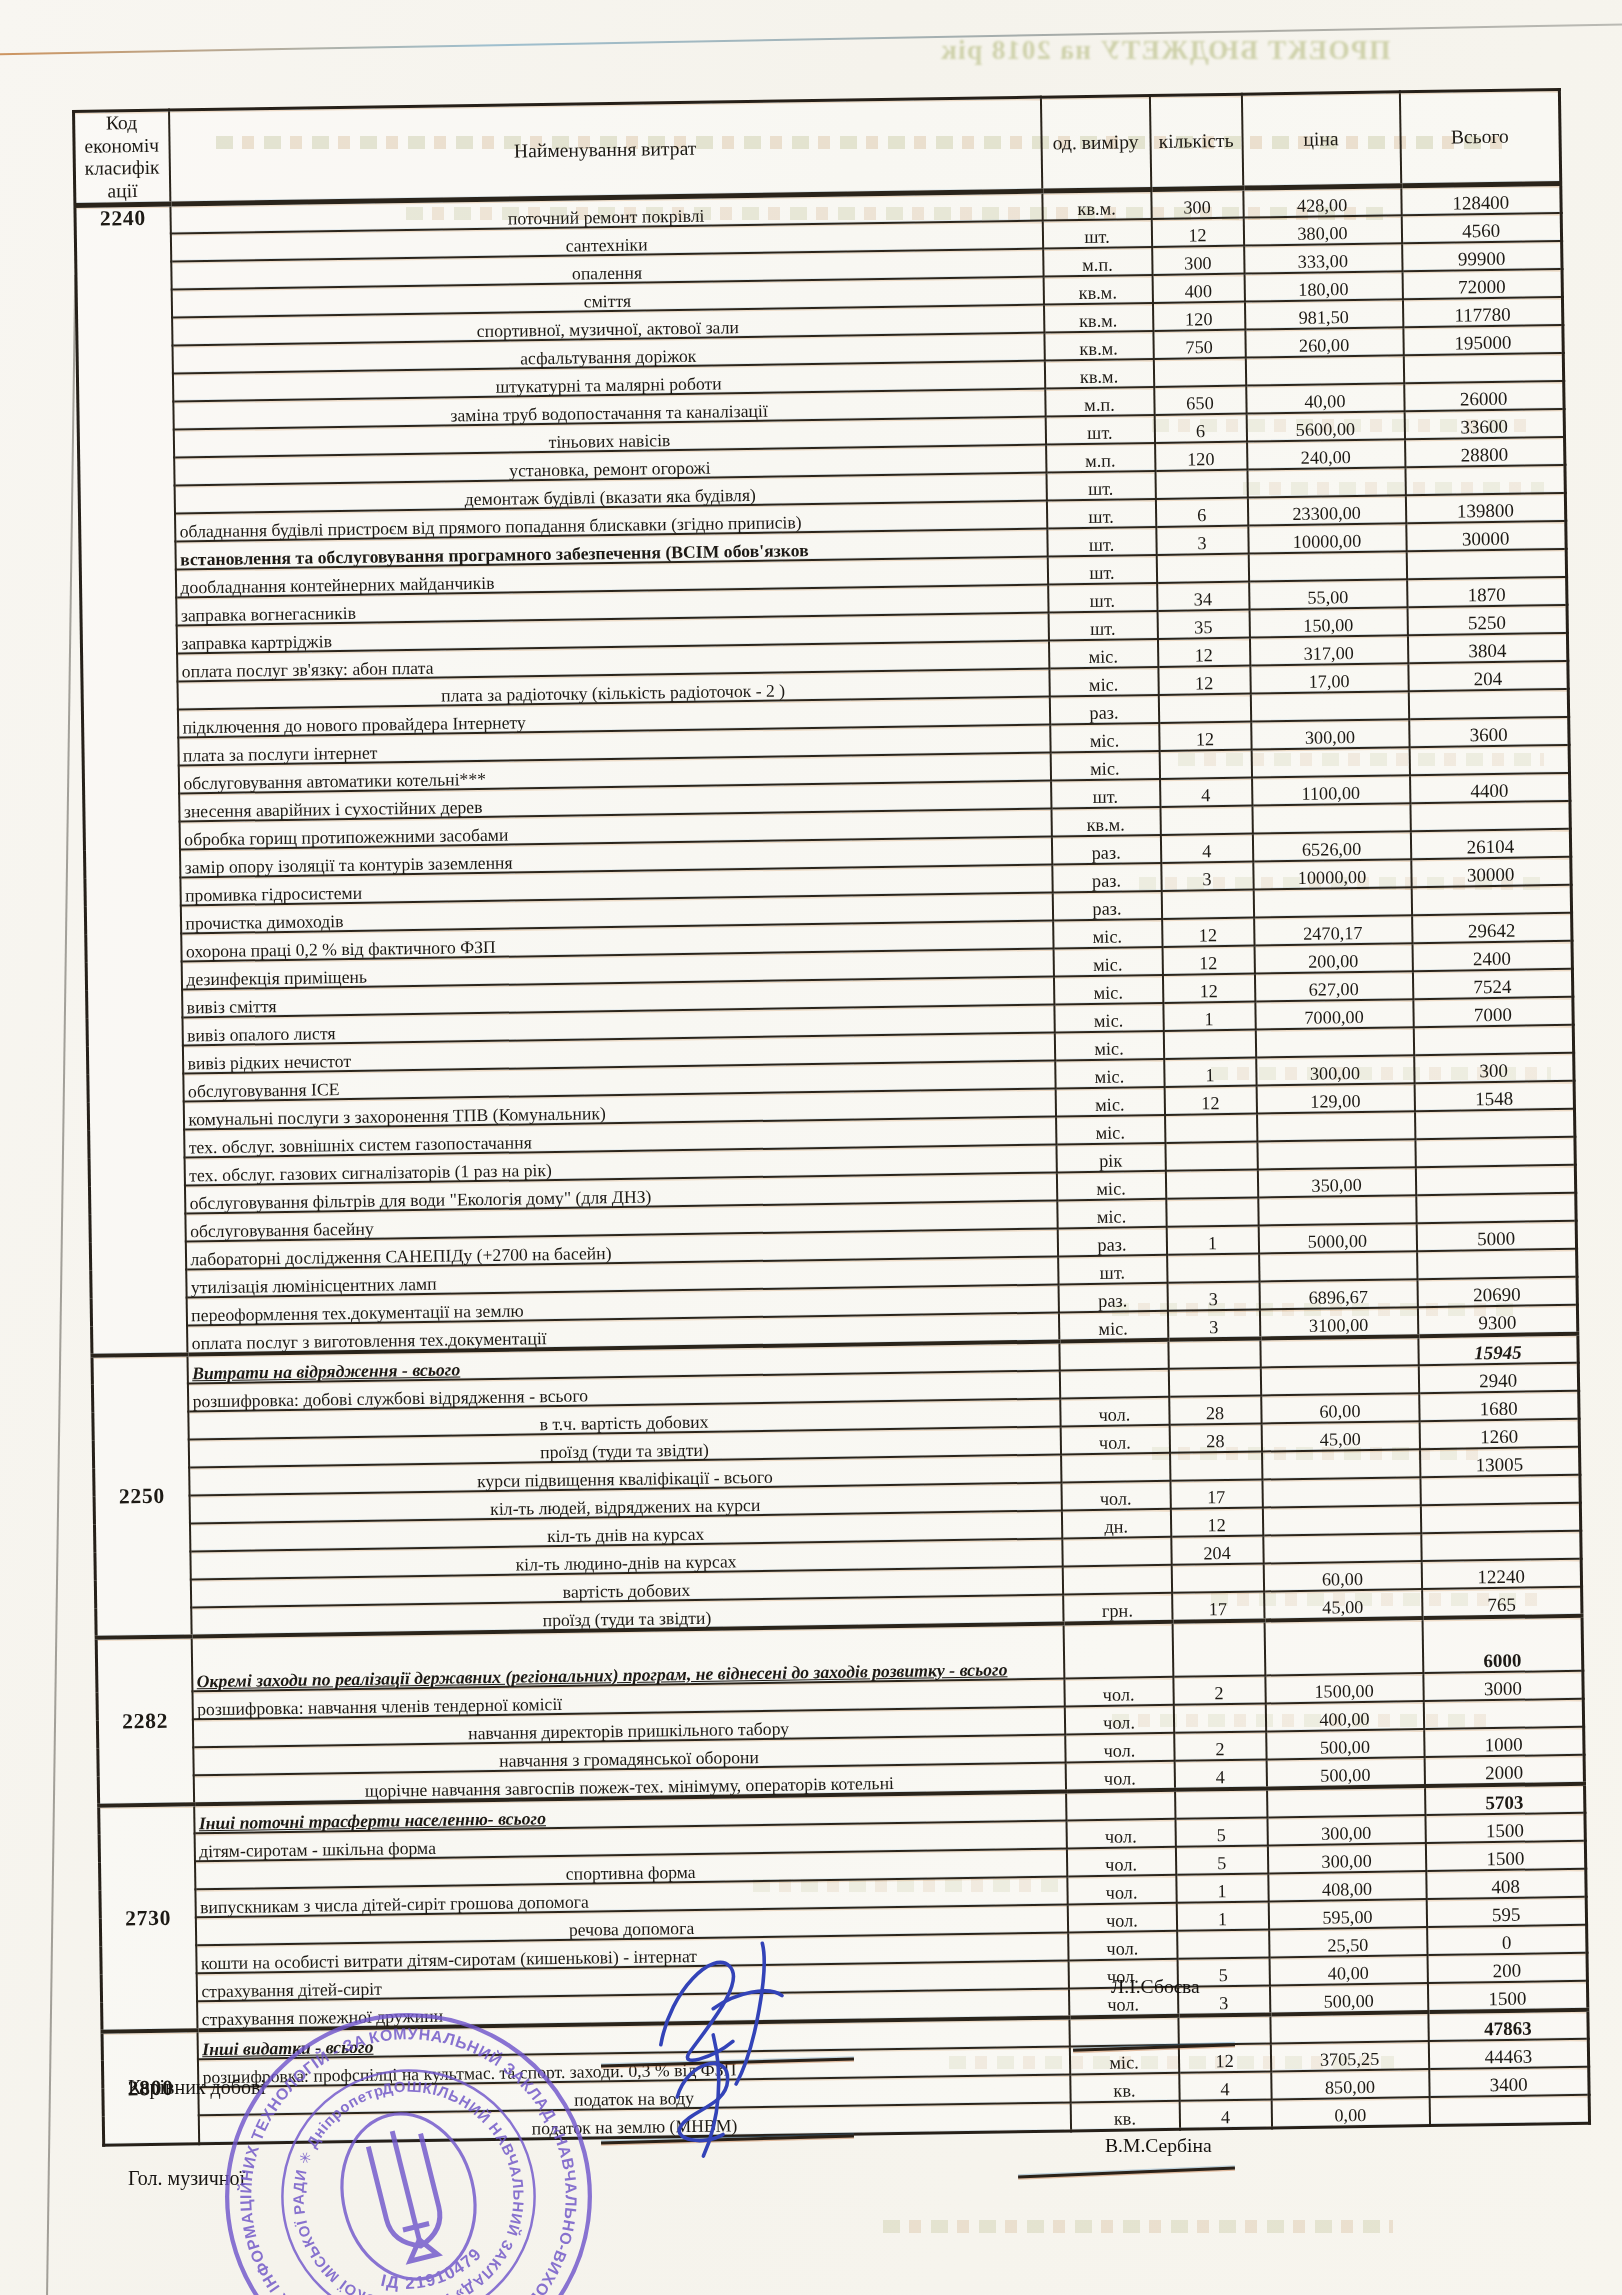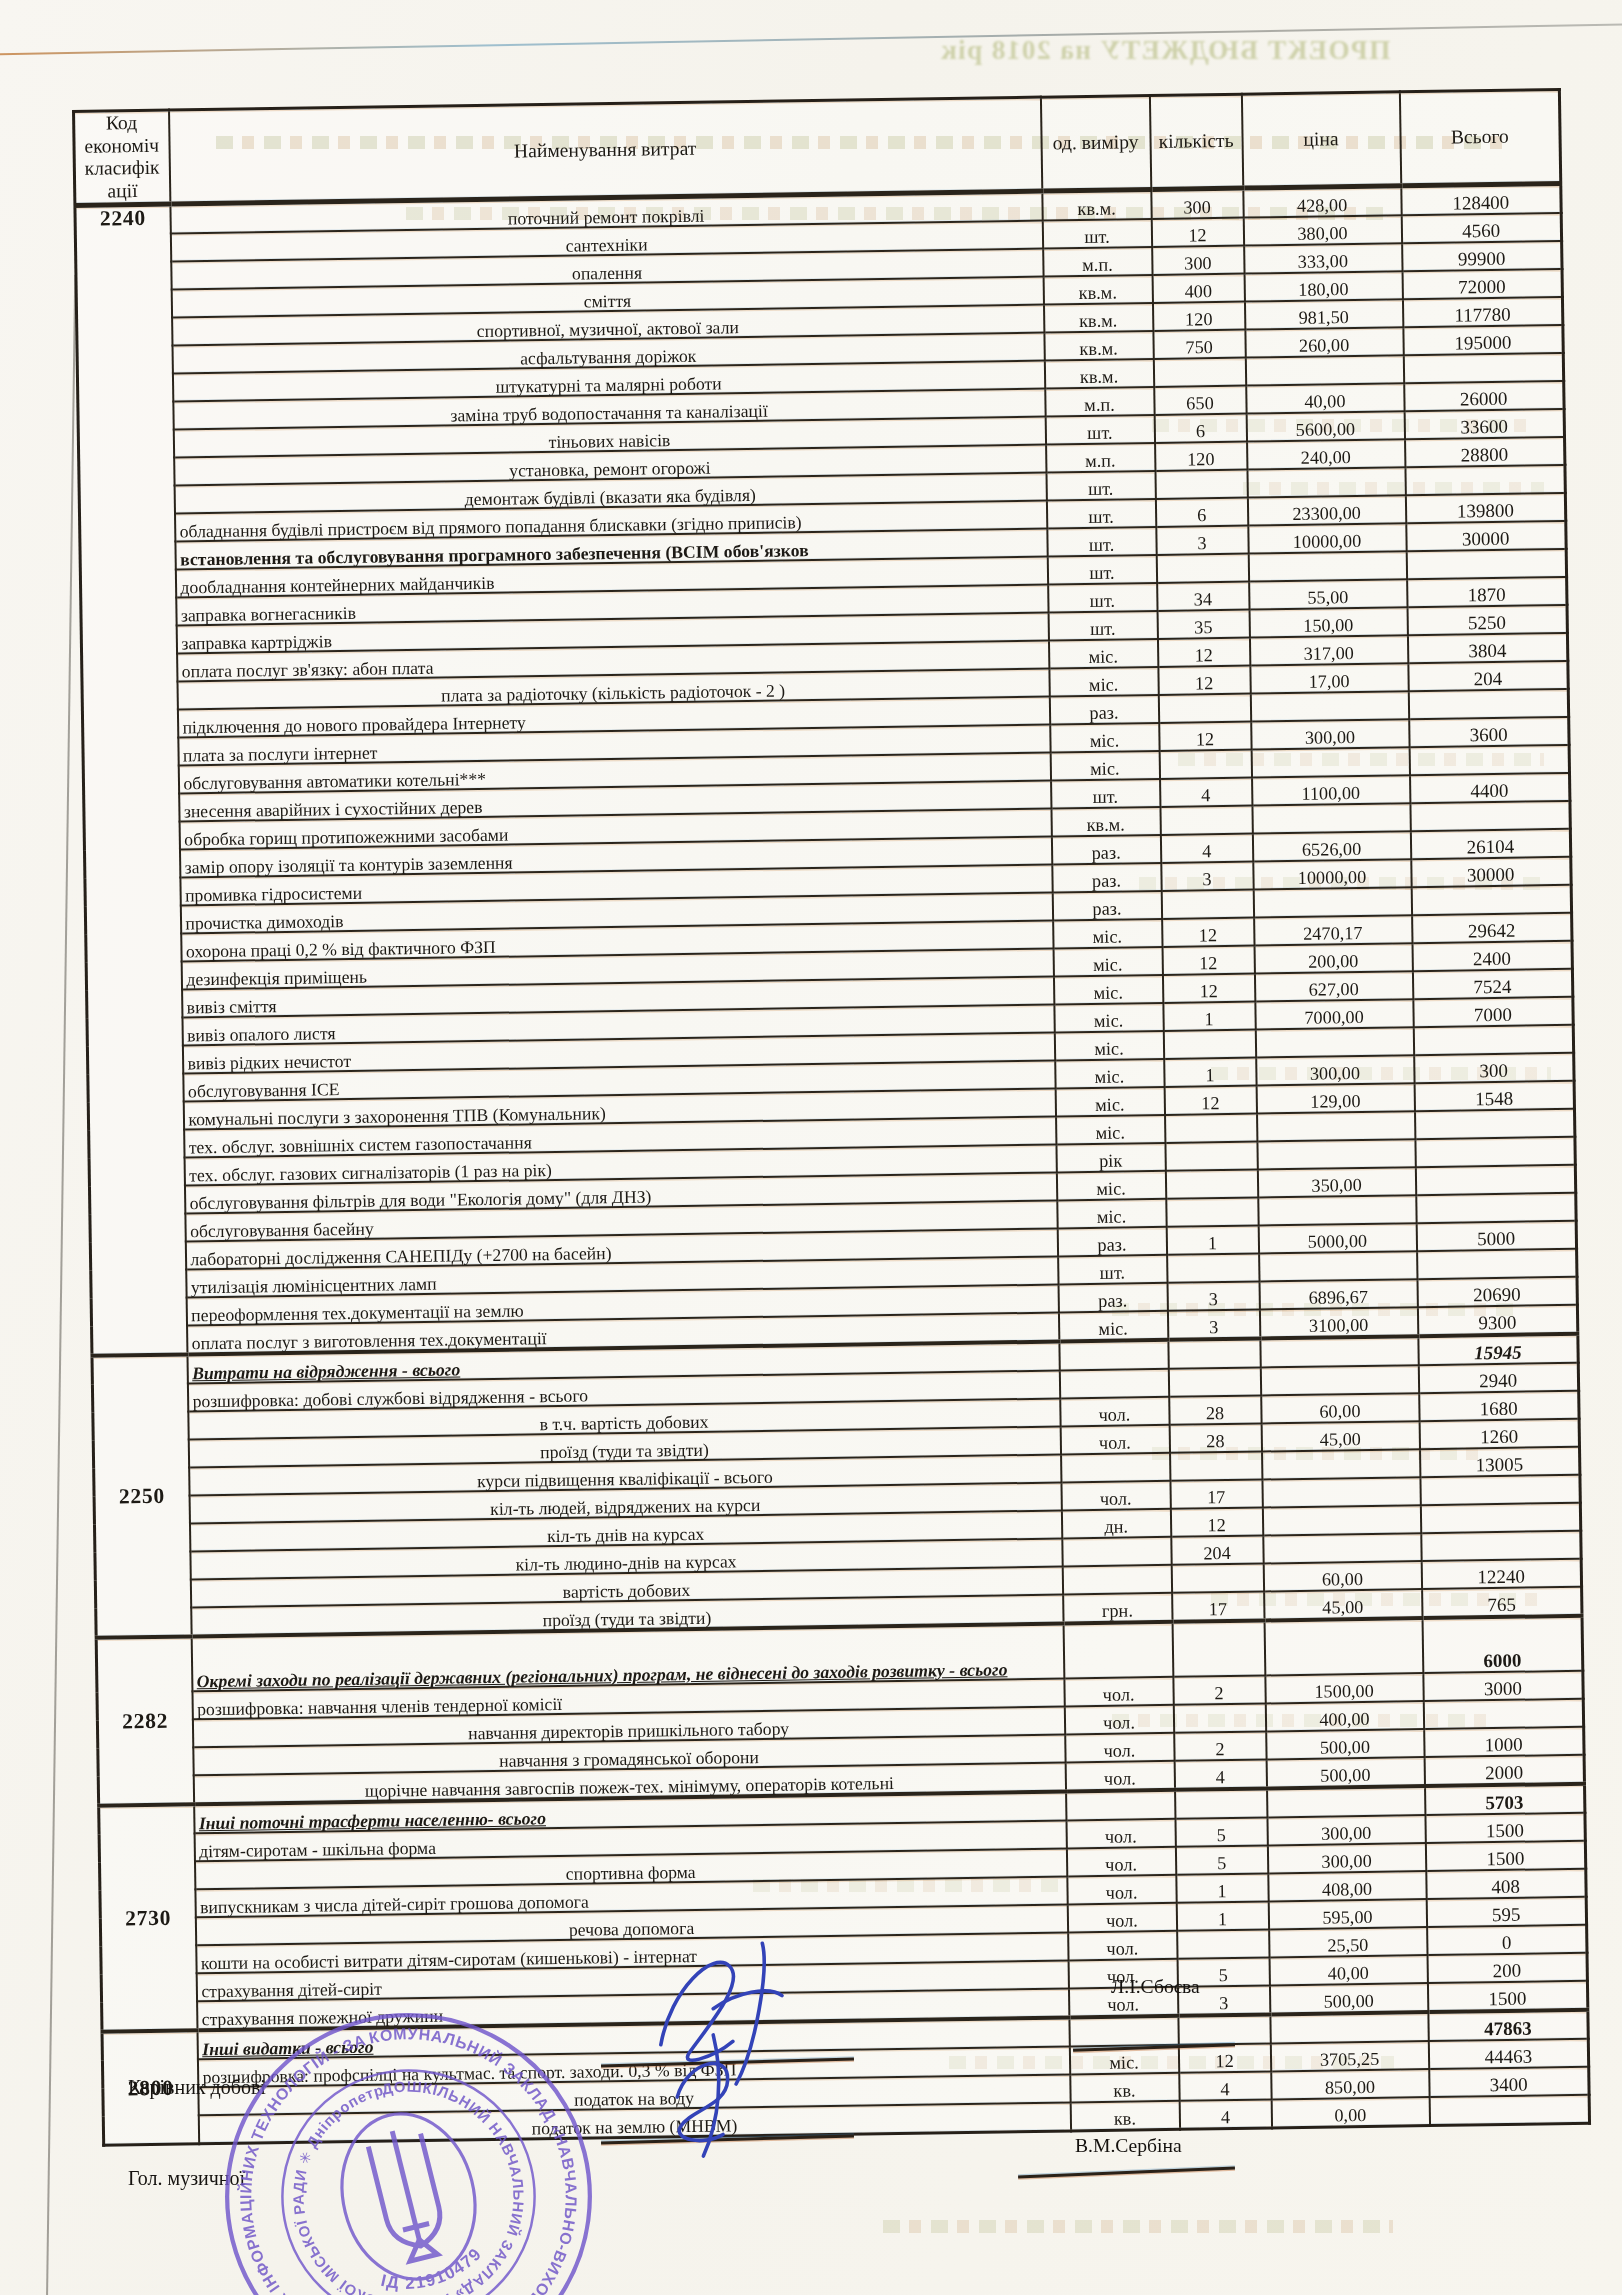--- a/index.html
+++ b/index.html
@@ -60,21 +60,21 @@
   td.total-cell{font-size:19px;}
   td.total-cell.it{font-style:italic;font-weight:bold;}
   tr.hdr-row td.total-cell{font-weight:bold;}
 
   
   .sig-label{position:absolute;font-size:20px;color:#161310;}
   .lab-dir{left:128px;top:2076px;}
   .lab-acc{left:128px;top:2167px;}
   .sig-name{position:absolute;font-size:19.6px;color:#14110e;}
   .name-dir{left:1111px;top:1976px;}
-  .name-acc{left:1075px;top:2135px;}
+  .name-acc{left:1105px;top:2135px;}
   .sig-line{position:absolute;height:2.6px;background:#2a2118;
     box-shadow:0 1.3px 0 rgba(190,100,40,.4),0 -1.3px 0 rgba(60,130,180,.3);}
   .sl-a{left:601px;top:2061px;width:253px;transform:rotate(-1.6deg);}
   .sl-b{left:601px;top:2138px;width:253px;transform:rotate(-1.6deg);}
   .sl-na{left:1073px;top:2046px;width:162px;transform:rotate(-2deg);}
   .sl-nb{left:1018px;top:2171px;width:217px;transform:rotate(-2.4deg);}
 
   .stamp-svg{position:absolute;left:196px;top:1984px;width:425px;height:425px;
     opacity:.82;transform:rotate(-14deg);}
   .stamp-svg text{fill:#6f55c8;font-family:"Liberation Sans","DejaVu Sans",sans-serif;font-weight:bold;}

